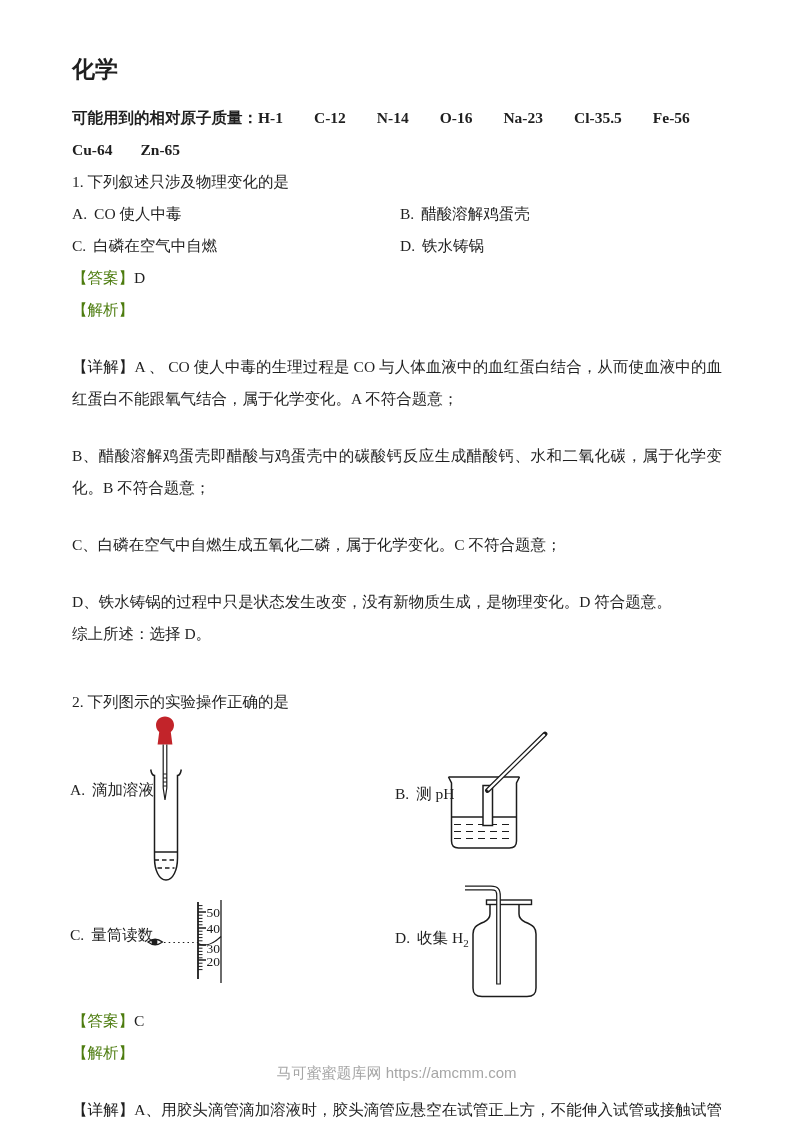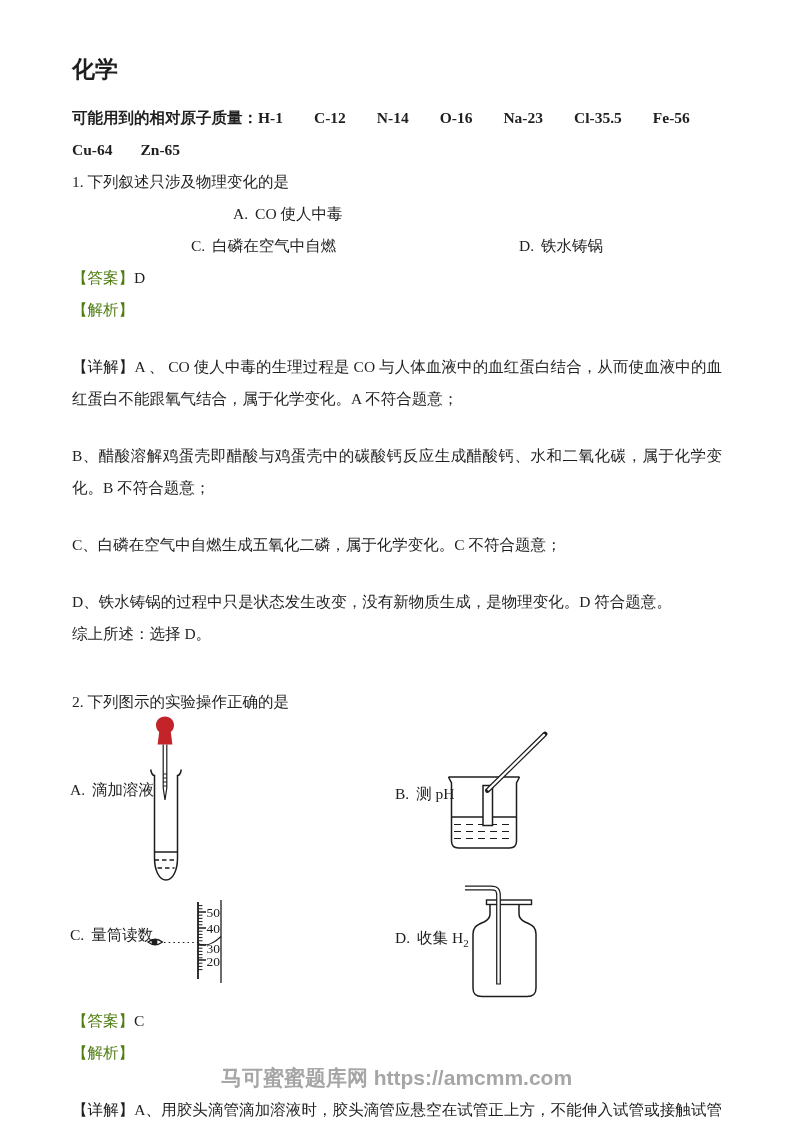--- a/index.html
+++ b/index.html
@@ -5,50 +5,51 @@
   html,body{margin:0;padding:0;background:#fff;}
   .page{position:relative;width:793px;height:1122px;background:#fff;overflow:hidden;
         font-family:"Liberation Serif","DejaVu Serif",serif;color:#1f1f1f;font-size:15.5px;}
   .content{position:absolute;left:72px;top:0;width:650px;}
   p{margin:0;line-height:32px;}
   .doc-title{margin-top:54px;text-align:left;font-size:23px;font-weight:bold;line-height:32px;}
   .masses{margin-top:16px;font-weight:bold;}
   .mass{display:inline-block;margin-right:31px;}
   .mass:last-child{margin-right:0;}
   .section-heading{font-weight:bold;font-size:16.5px;}
-  .opt-row{display:flex;line-height:32px;justify-content:center;}
+  .opt-row{display:flex;line-height:32px;}
   .opt-left{width:328px;}
   .opt-label{margin-right:7px;}
   .tag-blue{color:#4d7c0f;}
   .just{text-align:justify;margin-top:25px;}
   .q2-stem{margin-top:36px;}
   .figures{position:relative;height:287px;}
   .fig-label{position:absolute;white-space:nowrap;line-height:32px;}
   .fig{position:absolute;}
   svg{display:block;overflow:visible;}
   .footer{position:absolute;left:0;top:1064px;width:100%;text-align:center;
-          font-family:"Liberation Sans","DejaVu Sans",sans-serif;font-size:21px;color:#a6a6a6;font-weight:bold;}
+          font-family:"Liberation Sans","DejaVu Sans",sans-serif;font-size:15px;color:#a6a6a6;}
   .footer a{color:#a6a6a6;text-decoration:none;}
   sub{font-size:11px;}
 </style>
 </head>
 <body>
 
 <div class="page">
   <div class="content">
 
     <p class="doc-title">化学</p>
 
     <p class="masses"><span>可能用到的相对原子质量：</span><span class="mass">H-1</span><span class="mass">C-12</span><span class="mass">N-14</span><span class="mass">O-16</span><span class="mass">Na-23</span><span class="mass">Cl-35.5</span><span class="mass">Fe-56</span></p>
     <p class="masses" style="margin-top:0;"><span class="mass" style="margin-right:28px;">Cu-64</span><span class="mass">Zn-65</span></p>
 
 
     <p>1. 下列叙述只涉及物理变化的是</p>
     <div class="opt-row">
       <span class="opt-left"><span class="opt-label">A.</span><span>CO 使人中毒</span></span>
+      <span><span class="opt-label">B.</span><span>醋酸溶解鸡蛋壳</span></span>
     </div>
     <div class="opt-row">
       <span class="opt-left"><span class="opt-label">C.</span><span>白磷在空气中自燃</span></span>
       <span><span class="opt-label">D.</span><span>铁水铸锅</span></span>
     </div>
     <p><span class="tag-blue">【答案】</span><span>D</span></p>
     <p><span class="tag-blue">【解析】</span></p>
     <p class="just"><span>【详解】</span><span>A 、 CO 使人中毒的生理过程是 CO 与人体血液中的血红蛋白结合，从而使血液中的血红蛋白不能跟氧气结合，属于化学变化。A 不符合题意；</span></p>
     <p class="just">B、醋酸溶解鸡蛋壳即醋酸与鸡蛋壳中的碳酸钙反应生成醋酸钙、水和二氧化碳，属于化学变化。B 不符合题意；</p>
     <p class="just">C、白磷在空气中自燃生成五氧化二磷，属于化学变化。C 不符合题意；</p>

